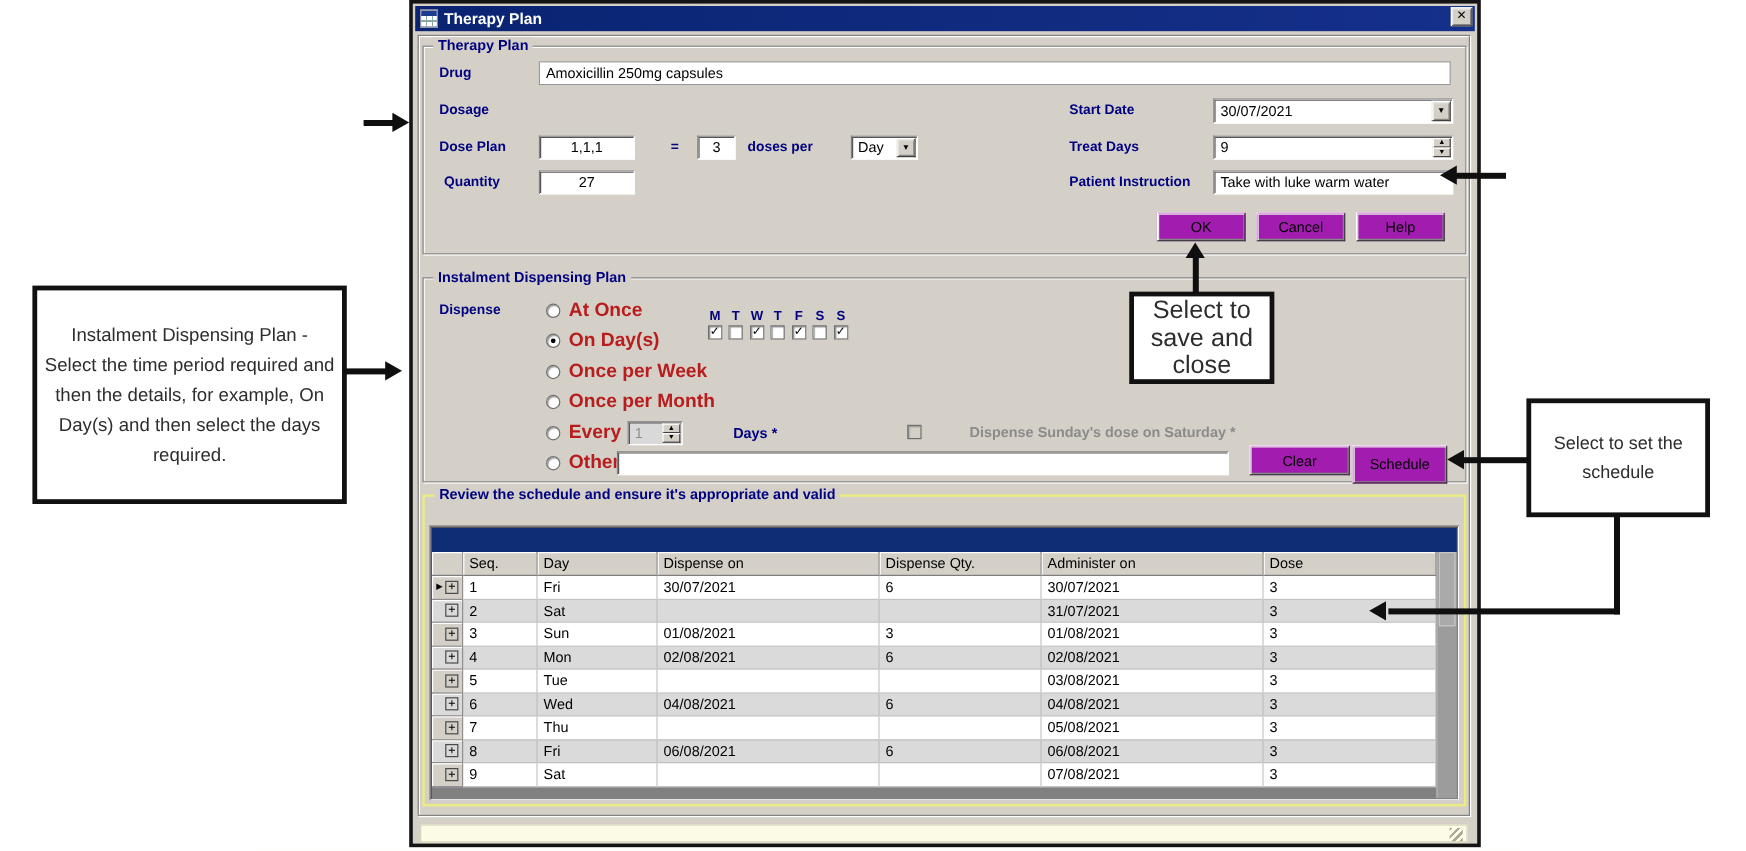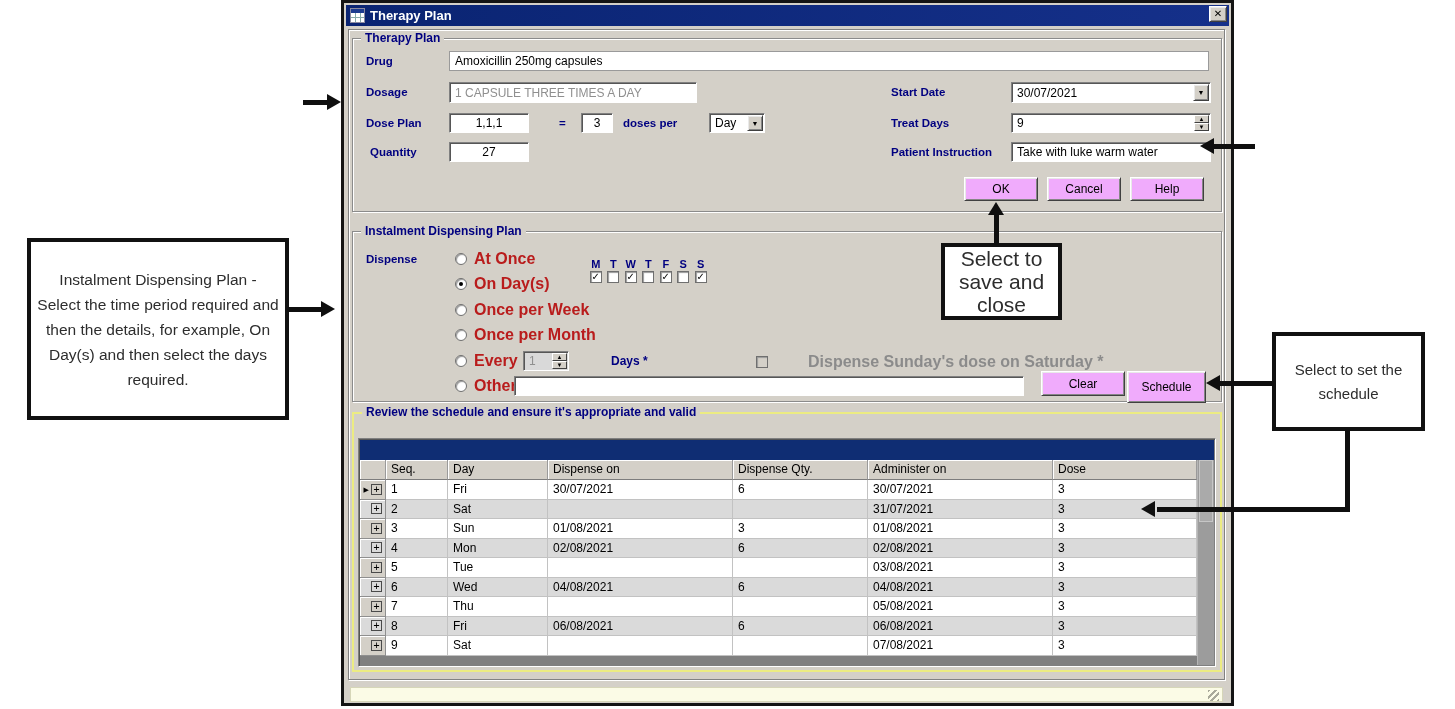--- a/index.html
+++ b/index.html
@@ -34,21 +34,21 @@
 
   .field { position:absolute; background:#fff; font-size:12px; color:#000;
            display:flex; align-items:center; padding:0 5px; white-space:nowrap; overflow:hidden;
            border:1px solid; border-color:#808080 #ffffff #ffffff #808080;
            box-shadow:inset 1px 1px 0 #565656; }
   .field.flat { border:1px solid #9a9a9a; box-shadow:none; }
   .field.center { justify-content:center; }
   .field.disabled { color:#8f8f8f; }
   .field.graybg { background:#d9d9d9; color:#8f8f8f; }
 
-  .btn { position:absolute; background:#f0abfc; color:#000; font-size:12px;
+  .btn { position:absolute; background:#a21caf; color:#000; font-size:12px;
          border:1px solid; border-color:#fff #404040 #404040 #fff;
          box-shadow:inset 1px 1px 0 #e9e9e9, inset -1px -1px 0 #868686;
          display:flex; align-items:center; justify-content:center; }
   .combo-btn { position:absolute; right:1px; top:1px; bottom:1px; width:16px;
                background:#d4d0c8; border:1px solid; border-color:#fff #404040 #404040 #fff;
                box-shadow:inset 1px 1px 0 #e9e9e9, inset -1px -1px 0 #868686;
                font-size:7px; display:flex; align-items:center; justify-content:center; color:#000; }
   .spin { position:absolute; right:1px; top:1px; bottom:1px; width:15px; display:flex; flex-direction:column; }
   .spin > div { flex:1; background:#d4d0c8; border:1px solid; border-color:#fff #404040 #404040 #fff;
                 font-size:6px; display:flex; align-items:center; justify-content:center; color:#000; }
@@ -124,21 +124,20 @@
 
     <div id="contentframe"></div>
 
     <div class="groupbox" style="left:8px; top:35px; width:870px; height:174px;">
       <div class="legend">Therapy Plan</div>
 
       <div class="lbl" style="left:13px; top:16px;">Drug</div>
       <div class="field flat" style="left:96px; top:12px; width:760px; height:20px;">Amoxicillin 250mg capsules</div>
 
       <div class="lbl" style="left:13px; top:47px;">Dosage</div>
-      <div class="field disabled" style="left:96px; top:43px; width:248px; height:21px;">1 CAPSULE THREE TIMES A DAY</div>
 
       <div class="lbl" style="left:538px; top:47px;">Start Date</div>
       <div class="field" style="left:658px; top:43px; width:200px; height:21px;">
         <span>30/07/2021</span>
         <span class="combo-btn">
             <span>▼</span>
           </span>
       </div>
 
       <div class="lbl" style="left:13px; top:78px;">Dose Plan</div>
@@ -238,21 +237,21 @@
         <span>1</span>
         <span class="spin">
           <div>▲</div>
           <div>▼</div>
         </span>
       </div>
       <div class="lbl" style="left:258px; top:122px; font-size:12px;">Days *</div>
 
       <div class="abs" style="left:403px; top:121px; display:flex; align-items:center; gap:7px;">
         <span class="checkbox disbox"></span>
-        <span class="lbl dis" style="position:static; font-size:16px;padding-left:33px;">Dispense Sunday's dose on Saturday *</span>
+        <span class="lbl dis" style="position:static; font-size:12px;padding-left:33px;">Dispense Sunday's dose on Saturday *</span>
       </div>
 
       <div class="field" style="left:161px; top:144px; width:510px; height:20px;"></div>
 
       <div class="btn" style="left:688px; top:139px; width:84px; height:25px;">Clear</div>
       <div class="btn" style="left:774px; top:139px; width:79px; height:32px;">Schedule</div>
     </div>
 
     <div class="groupbox" style="left:8px; top:409px; width:870px; height:260px; border:2px solid #ecec82; box-shadow:none;">
       <div class="legend" style="top:-9px;">Review the schedule and ensure it's appropriate and valid</div>

